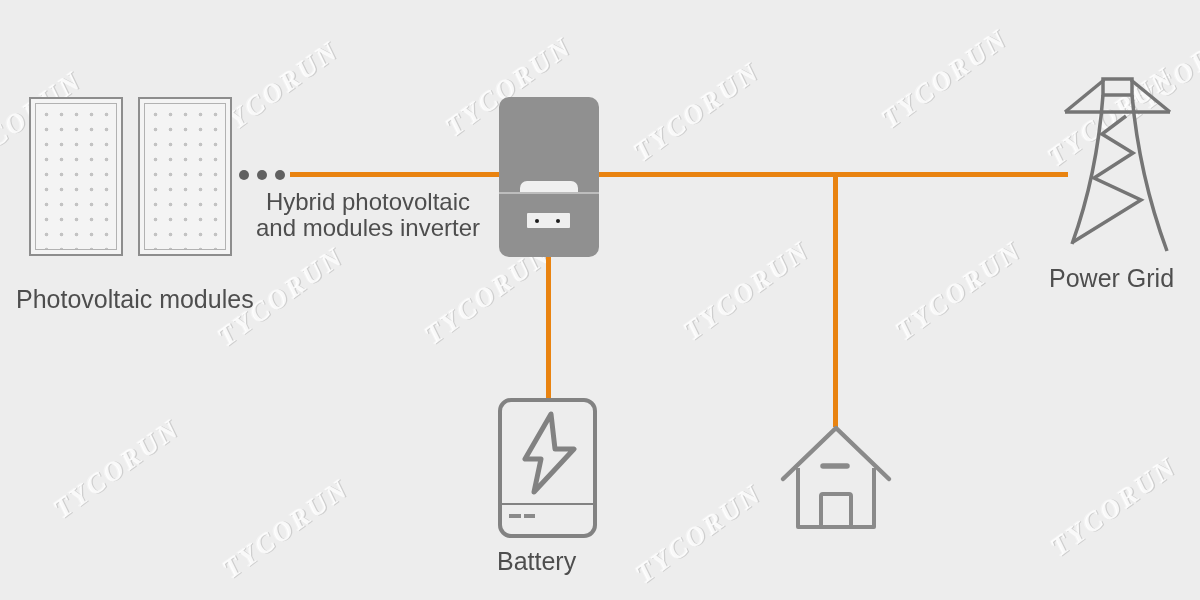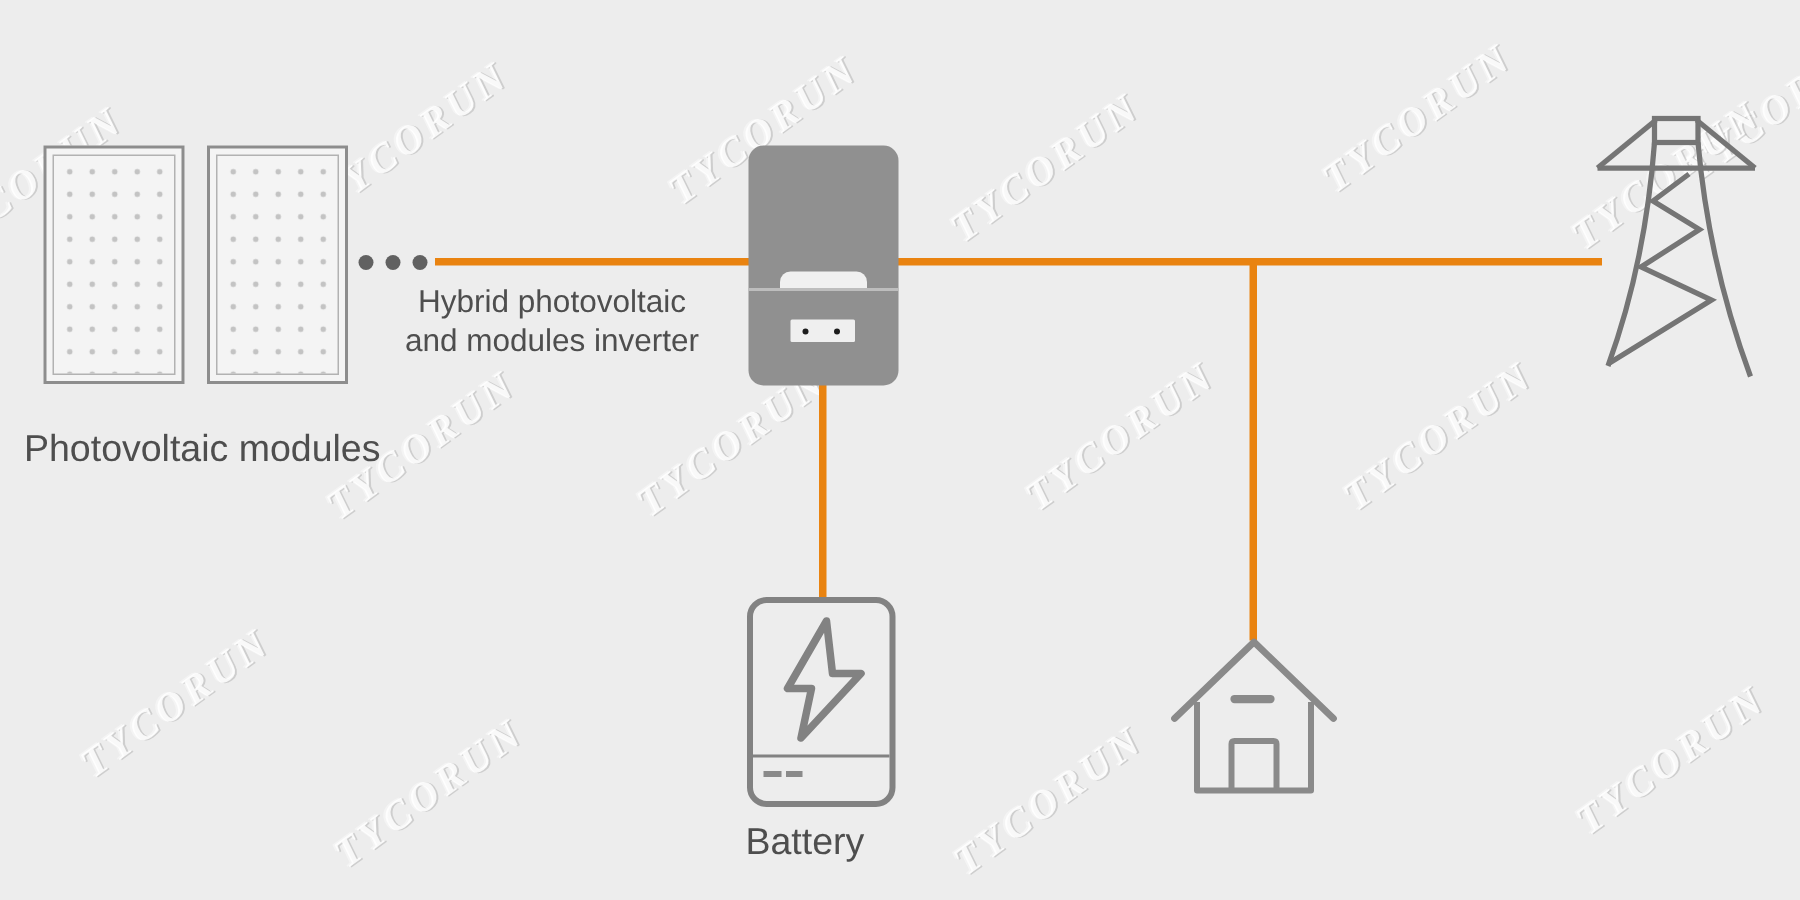--- a/index.html
+++ b/index.html
@@ -77,21 +77,21 @@
   .bat-dash{position:absolute;top:112px;height:4px;background:#8a8a8a;display:block;}
   .d1{left:7px;width:12px}.d2{left:22px;width:11px}
 
   
   .house{position:absolute;left:775px;top:418px;}
   .tower{position:absolute;left:1055px;top:70px;}
 
   
   .label{position:absolute;color:#4e4e4e;font-size:25px;white-space:nowrap;}
   .lbl-pv{left:16px;top:285px;}
-  .lbl-inv{left:248px;top:189px;width:240px;font-size:21px;line-height:26px;text-align:center;white-space:normal;}
+  .lbl-inv{left:248px;top:189px;width:240px;font-size:24px;line-height:26px;text-align:center;white-space:normal;}
   .lbl-bat{left:497px;top:547px;text-align:right;}
   .lbl-load{left:781px;top:541px;}
   .lbl-grid{left:1049px;top:264px;}
 </style>
 </head>
 <body>
 
 <div class="stage">
 
   <span class="wm w1">TYCORUN</span>
@@ -161,14 +161,15 @@
     <g fill="none" stroke="#757575" stroke-width="3.5">
       <rect x="48" y="9" width="29" height="16"></rect>
       <line x1="10" y1="42" x2="115" y2="42"></line>
       <line x1="10" y1="42" x2="49" y2="10"></line>
       <line x1="115" y1="42" x2="76" y2="10"></line>
       <path d="M48 25 Q42 105 17 174"></path>
       <path d="M77 25 Q84 105 112 181"></path>
       <polyline points="71,46 47,64 78,83 39,108 86,130 18,172"></polyline>
     </g>
   </svg>
+  <div class="label lbl-grid">Power Grid</div>
 
 </div>
 
 </body></html>

